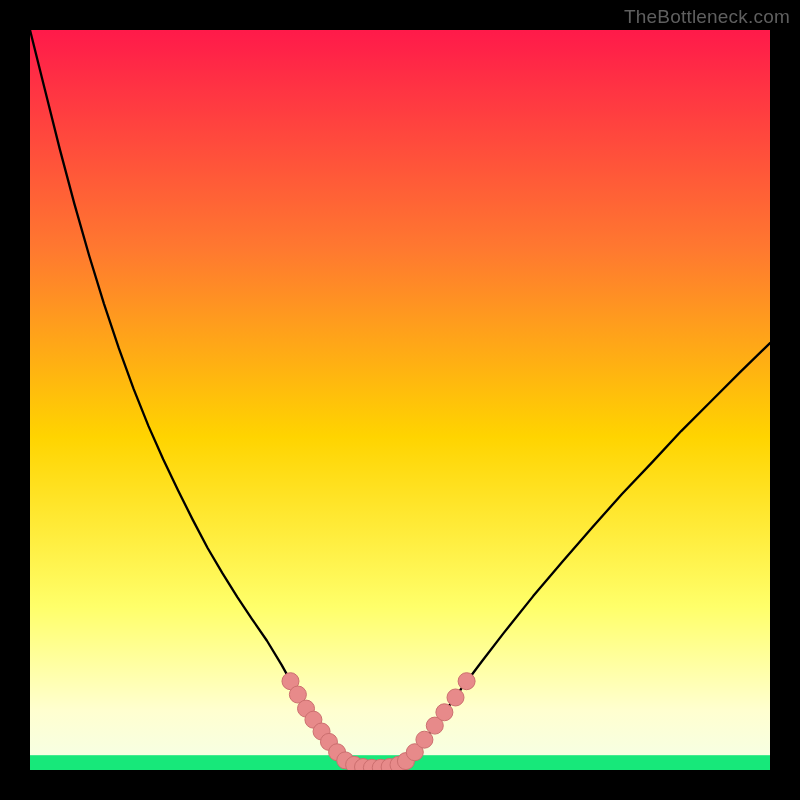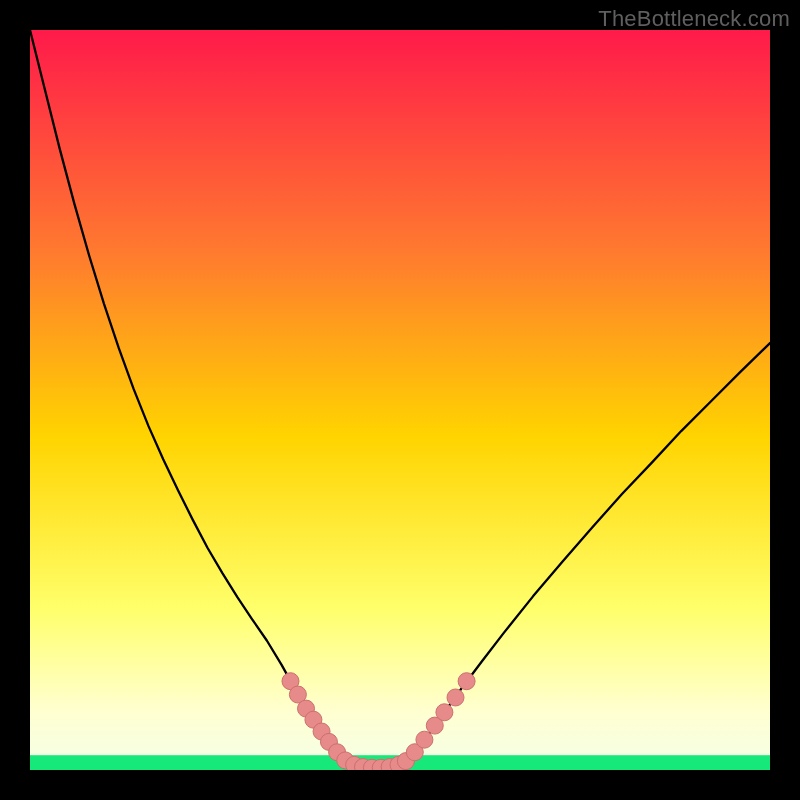--- a/index.html
+++ b/index.html
@@ -23,21 +23,21 @@
     top: 30px;
     width: 740px;
     height: 740px;
     
   }
   .watermark {
     position: absolute;
     top: 6px;
     right: 10px;
     color: #5f5f5f;
-    font-size: 22px;
+    font-size: 19px;
     letter-spacing: 0.2px;
     font-weight: 400;
     user-select: none;
   }
   svg {
     display: block;
   }
 </style>
 </head>
 <body>

